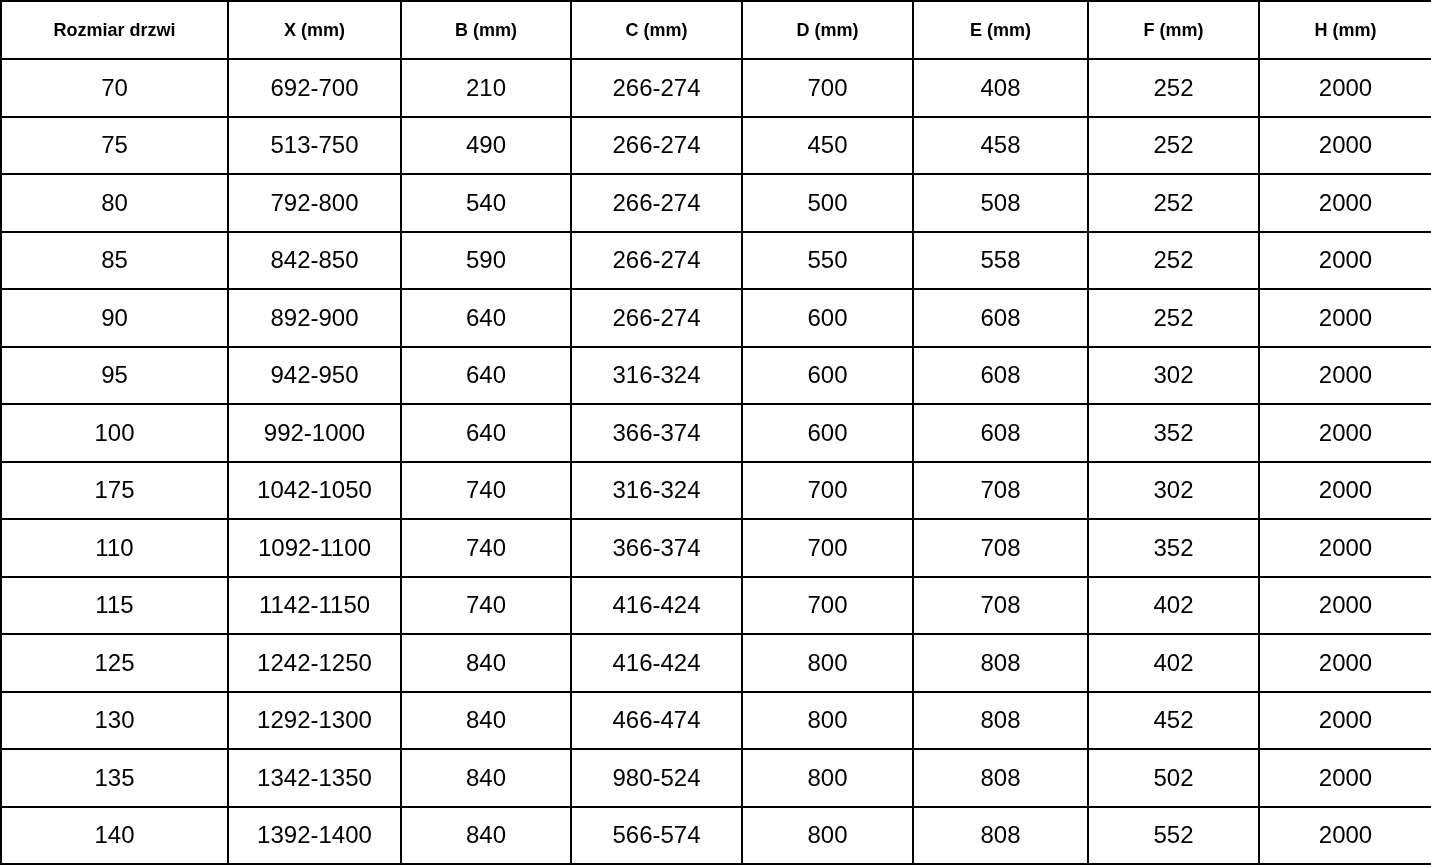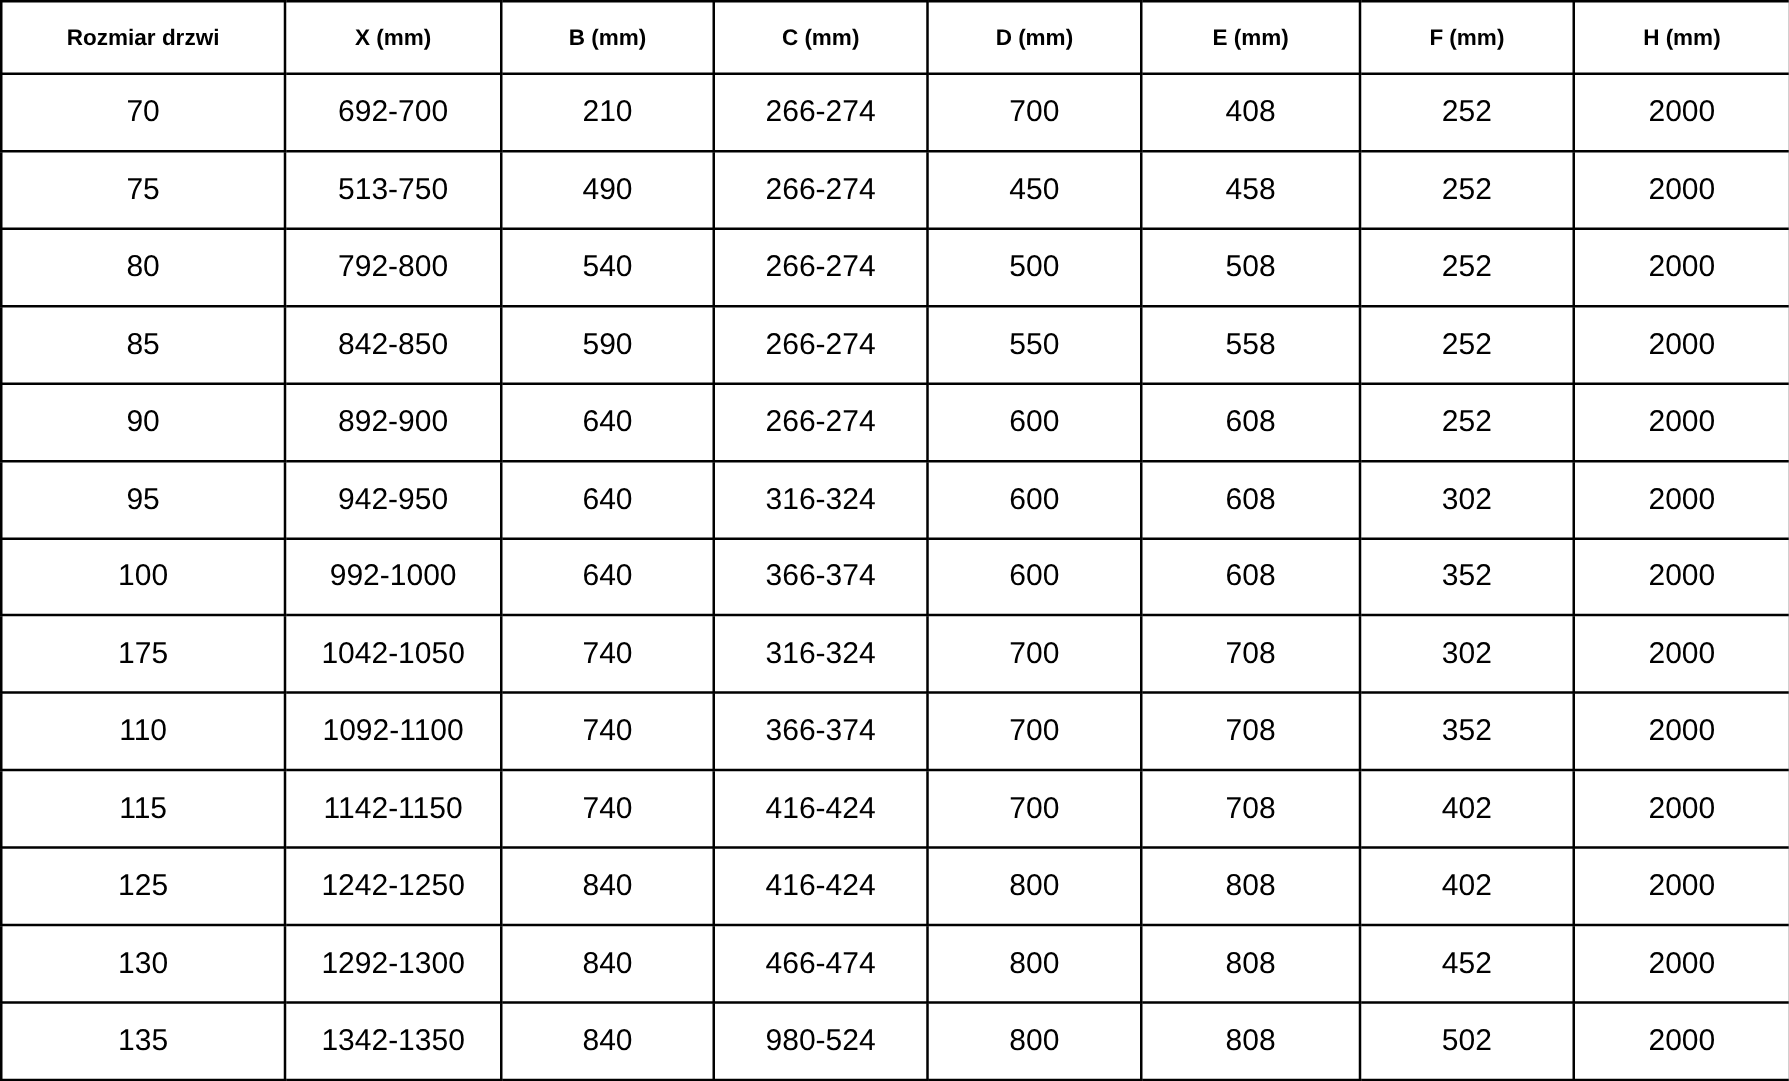--- a/index.html
+++ b/index.html
@@ -190,14 +190,24 @@
       <tr>
         <td>135</td>
         <td>1342-1350</td>
         <td>840</td>
         <td>980-524</td>
         <td>800</td>
         <td>808</td>
         <td>502</td>
         <td>2000</td>
       </tr>
+      <tr>
+        <td>140</td>
+        <td>1392-1400</td>
+        <td>840</td>
+        <td>566-574</td>
+        <td>800</td>
+        <td>808</td>
+        <td>552</td>
+        <td>2000</td>
+      </tr>
     </tbody>
 </table>
 
 </body></html>

